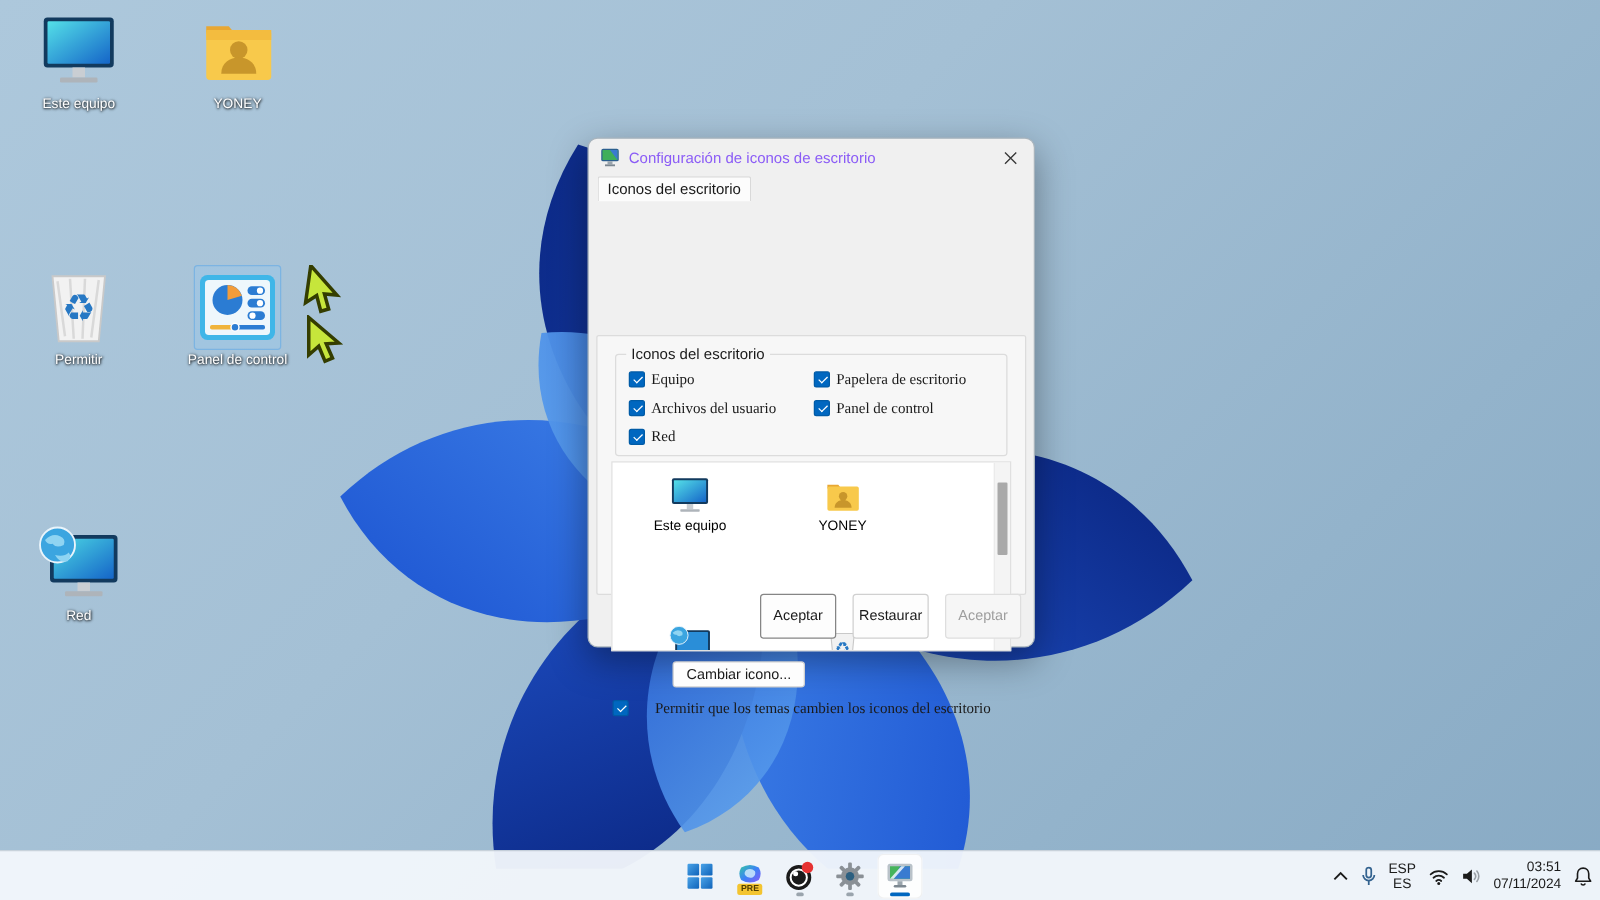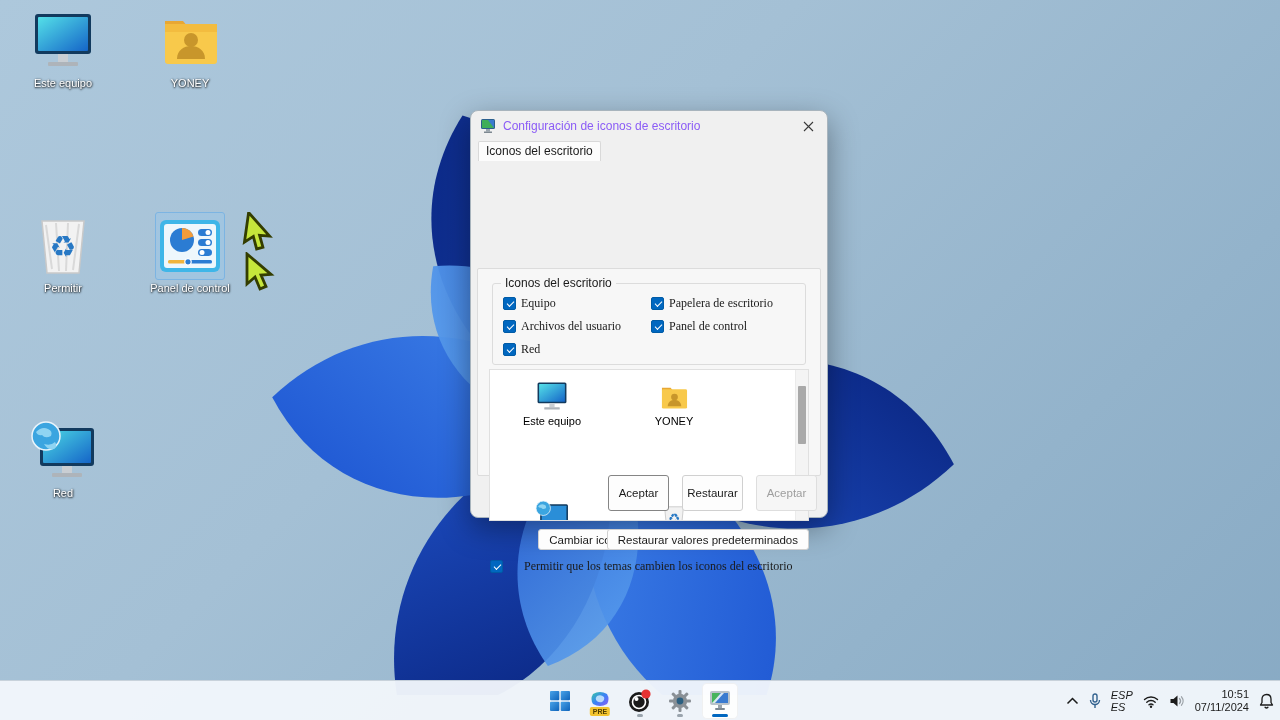--- a/index.html
+++ b/index.html
@@ -76,21 +76,21 @@
   .tb-btn.active { background:rgba(255,255,255,.85); box-shadow:inset 0 0 0 1px rgba(0,0,0,.05); }
   .run-dash { position:absolute; bottom:2px; left:50%; transform:translateX(-50%);
               width:6px; height:3px; border-radius:2px; background:#9aa4ad; }
   .run-dash.active { width:16px; background:#0067c0; }
   .pre-badge { position:absolute; bottom:3px; left:50%; transform:translateX(-50%);
                background:#f3c430; color:#503e00; font-size:7px; font-weight:bold;
                padding:0 3px; border-radius:2px; line-height:9px; }
 
   #tb-tray { position:absolute; right:6px; top:0; height:40px; display:flex; align-items:center; gap:10px; }
   .tray-ico { display:flex; align-items:center; justify-content:center; }
-  #lang { font-size:11px; line-height:12px; color:#1b1b1b;font-style:italic; }
+  #lang { text-align:center; font-size:11px; line-height:12px; color:#1b1b1b; }
   #clock { text-align:right; font-size:11px; line-height:13px; color:#1b1b1b; }
 </style>
 </head>
 <body>
 
 <div id="stage">
 
   <svg id="bloom" viewBox="0 0 830 670" xmlns="http://www.w3.org/2000/svg">
     <defs>
       <linearGradient id="gDark" x1="0" y1="0" x2="1" y2="1">
@@ -309,21 +309,20 @@
             </svg>
           </div>
 
         </div>
         <div id="pv-scrollbar">
           <div id="pv-thumb"></div>
         </div>
       </div>
 
       <button class="btn" id="btn-change">Cambiar icono...</button>
-      <button class="btn" id="btn-restore">Restaurar valores predeterminados</button>
 
       <div id="theme-cb">
         <span class="cb"></span>
         <span class="cb-label">Permitir que los temas cambien los iconos del escritorio</span>
       </div>
     </div>
 
     <div id="footer">
       <button class="btn f-btn default">Aceptar</button>
       <button class="btn f-btn">Restaurar</button>
@@ -428,21 +427,21 @@
           <circle cx="8" cy="11.8" r="1.2" fill="#1b1b1b"></circle>
         </svg>
       </div>
       <div class="tray-ico">
         <svg width="16" height="14" viewBox="0 0 16 14">
           <path d="M1.5 5 h3 l4 -3.5 v11 l-4 -3.5 h-3 z" fill="#1b1b1b"></path>
           <path d="M10.5 4.5 a3.8 3.8 0 0 1 0 5 M12.5 2.8 a6.5 6.5 0 0 1 0 8.4" fill="none" stroke="#9aa0a6" stroke-width="1.3" stroke-linecap="round"></path>
         </svg>
       </div>
       <div id="clock">
-        <div>10:51</div>
+        <div>03:51</div>
         <div>07/11/2024</div>
       </div>
       <div class="tray-ico">
         <svg width="15" height="16" viewBox="0 0 15 16">
           <path d="M7.5 1.5 c2.8 0 4.5 2 4.5 4.5 v3.5 l1.5 2.5 h-12 l1.5 -2.5 v-3.5 c0 -2.5 1.7 -4.5 4.5 -4.5 z" fill="none" stroke="#1b1b1b" stroke-width="1.3" stroke-linejoin="round"></path>
           <path d="M5.8 13.8 a1.8 1.8 0 0 0 3.4 0" fill="none" stroke="#1b1b1b" stroke-width="1.3"></path>
         </svg>
       </div>
     </div>
   </div>

